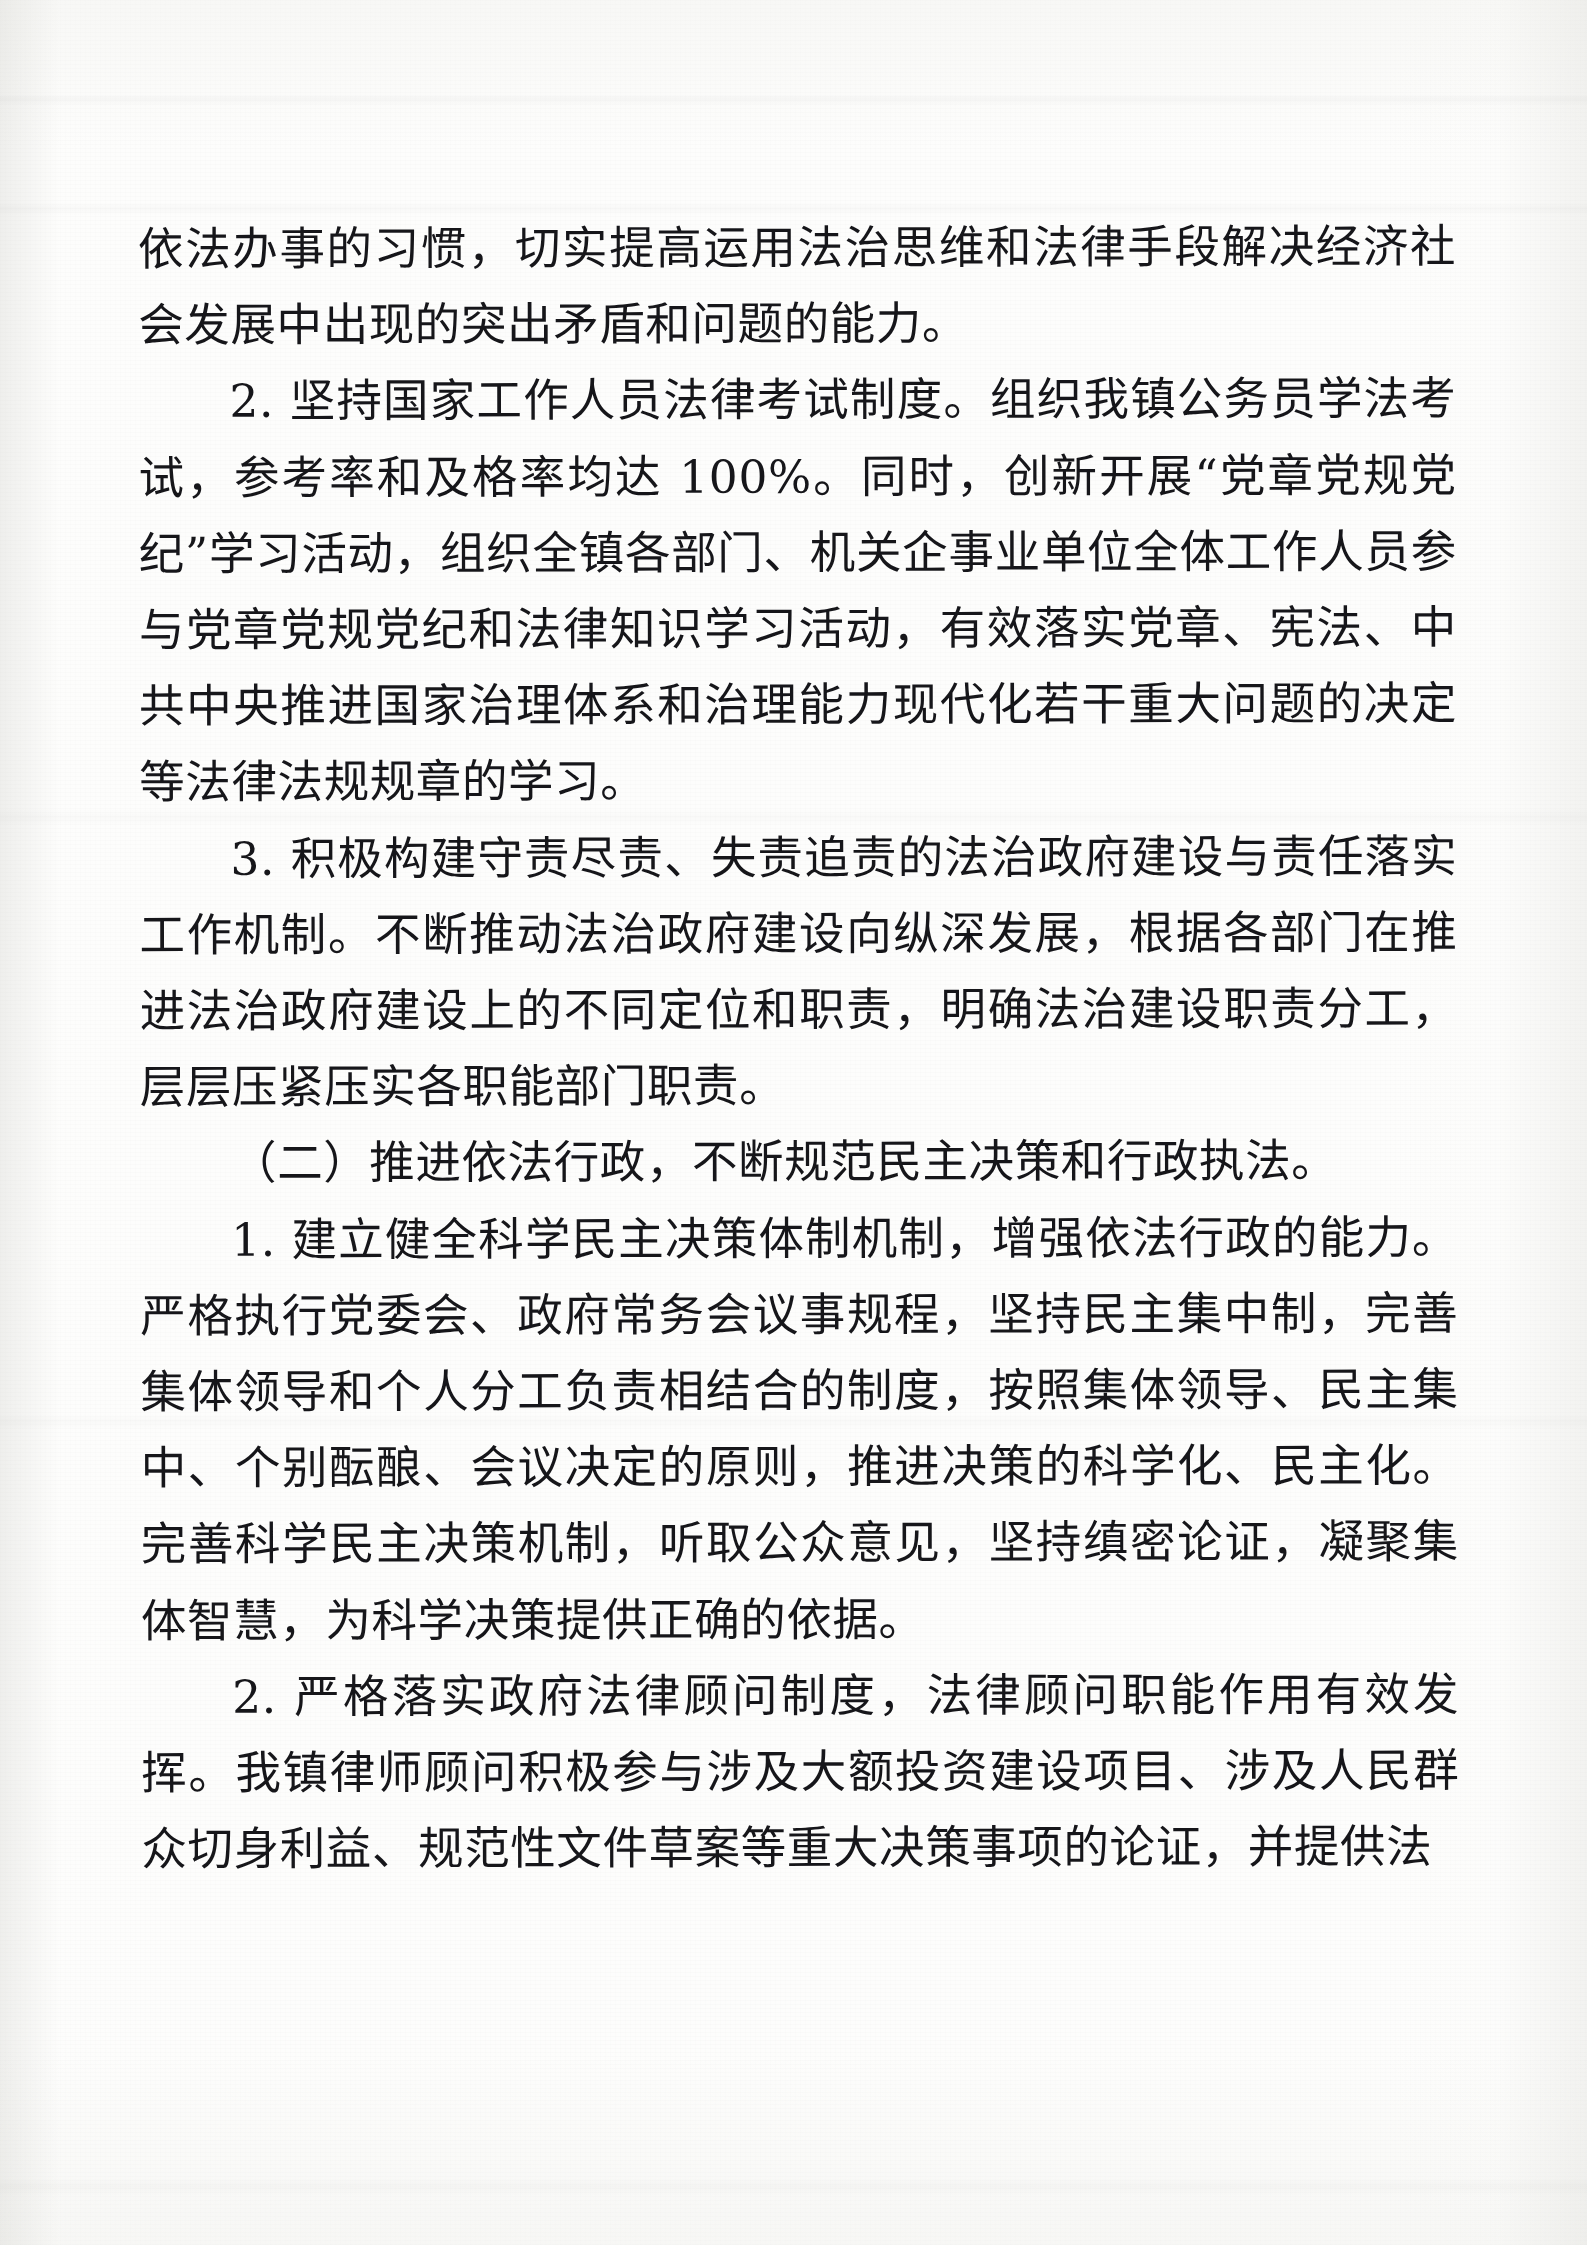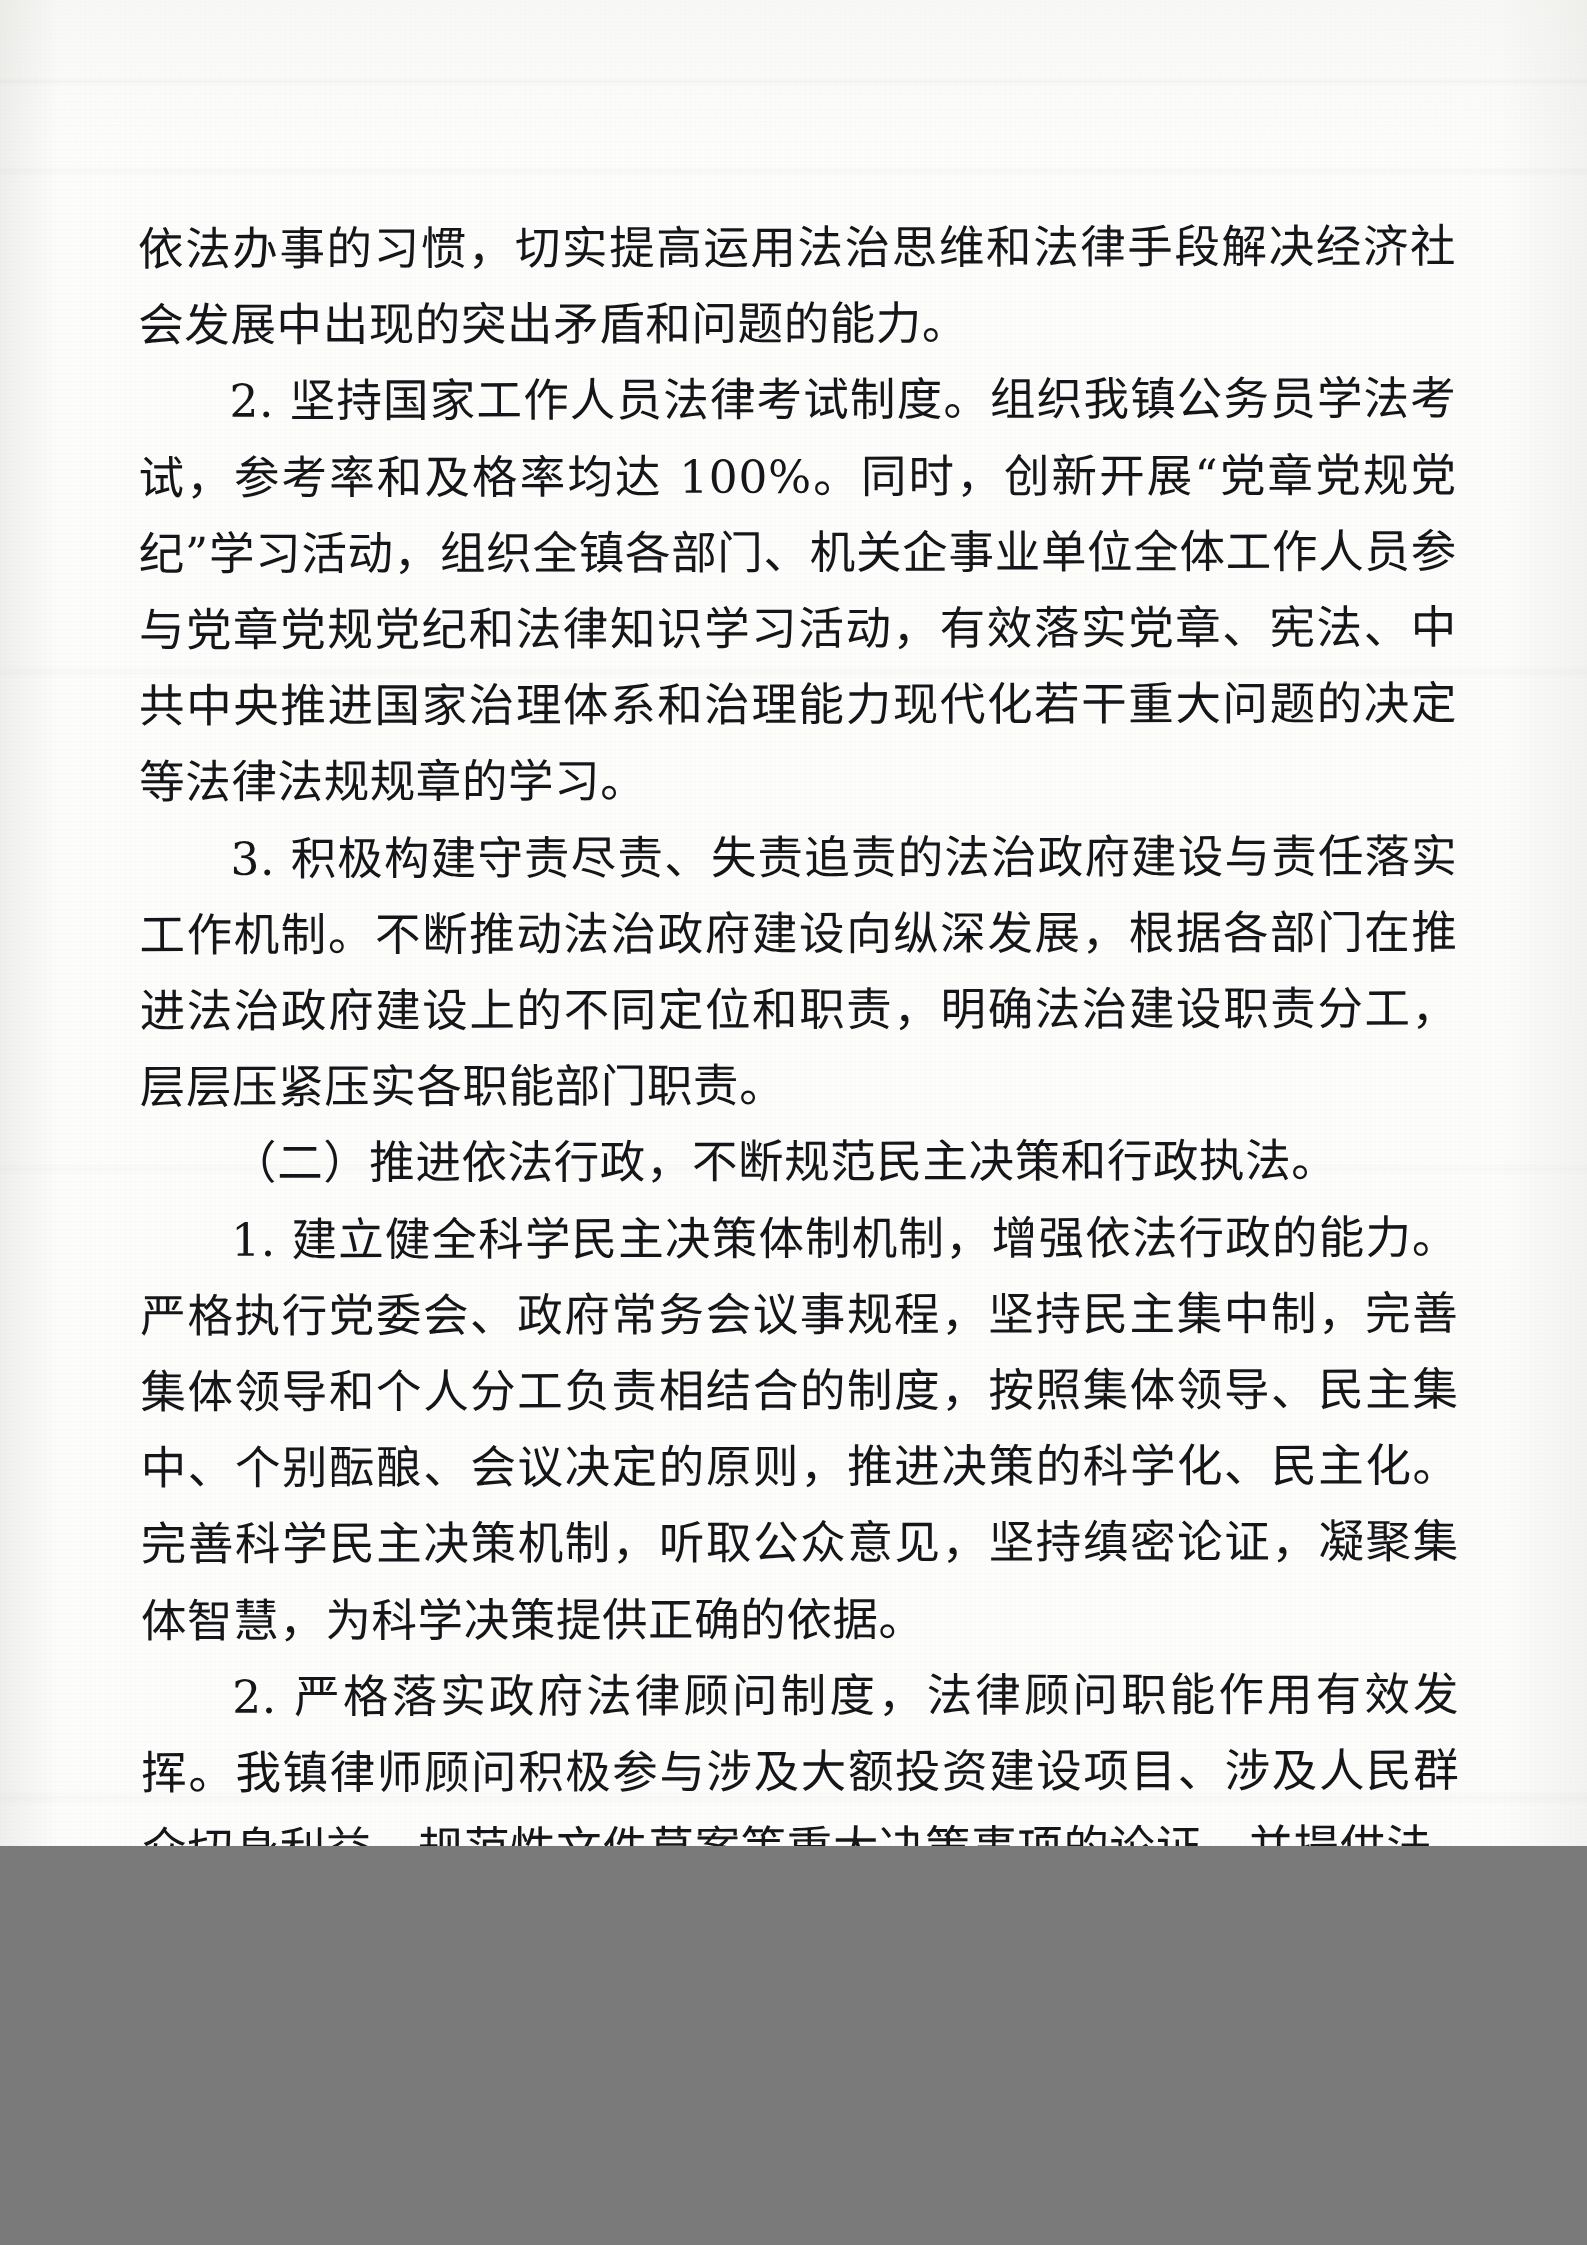--- a/index.html
+++ b/index.html
@@ -4,21 +4,21 @@
 <title>扫描文档</title>
 <style>
   html, body {
     margin: 0;
     padding: 0;
     background: #7a7a7a;
   }
   .page {
     position: relative;
     width: 1587px;
-    height: 1846px;
+    height: 2245px;
     margin: 0 auto;
     background-color: #fdfdfc;
     overflow: hidden;
     box-sizing: border-box;
   }
   
   .paper-grain {
     position: absolute;
     inset: 0;
     pointer-events: none;

